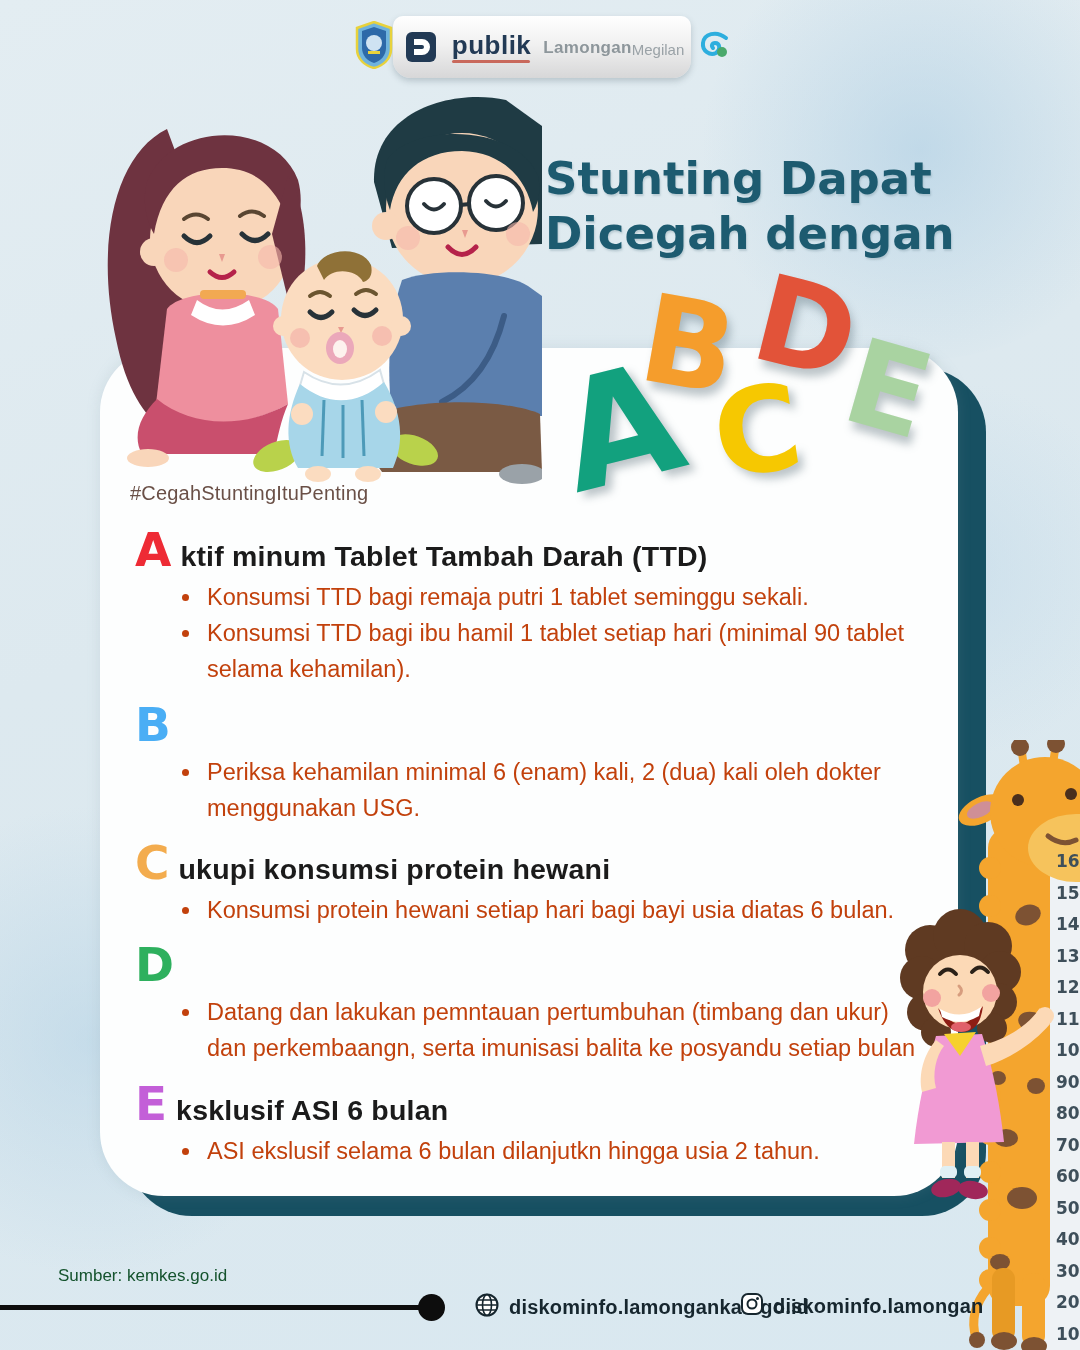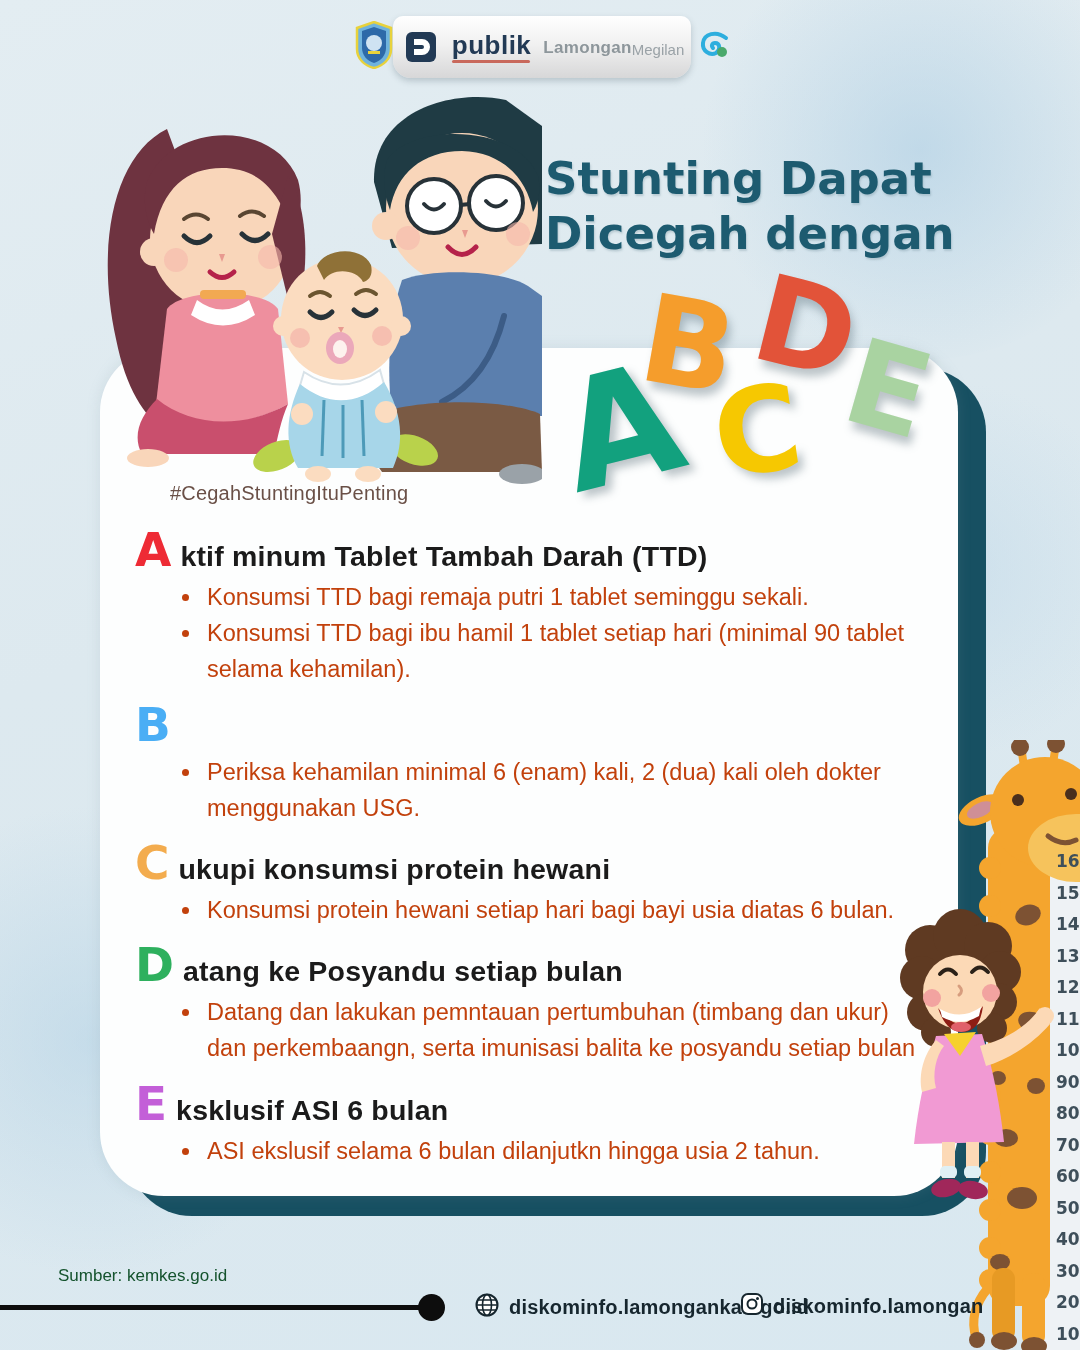--- a/index.html
+++ b/index.html
@@ -44,21 +44,21 @@
   .bl-e{left:848px;top:330px;font-size:118px;transform:rotate(16deg);}
 
   
   .card-shadow{position:absolute;left:128px;top:368px;width:858px;height:848px;
     background:#175062;border-radius:64px;z-index:1;}
   .card{position:absolute;left:100px;top:348px;width:858px;height:848px;
     background:#fdfefe;border-radius:64px;z-index:2;
     box-shadow:0 0 14px rgba(120,150,160,.18);}
 
   .hashtag{position:absolute;left:130px;top:482px;z-index:4;
-    font-size:20px;color:#6a5047;font-weight:500;letter-spacing:.2px;margin-left:40px;}
+    font-size:20px;color:#6a5047;font-weight:500;letter-spacing:.2px;}
 
   .sections{position:absolute;left:135px;top:526px;width:798px;z-index:4;}
   .section{margin-bottom:13px;}
   .sec-head{display:flex;align-items:baseline;margin-bottom:6px;}
   .sec-letter{font-family:"DejaVu Sans",sans-serif;font-weight:800;font-size:47px;line-height:1;}
   .sec-title{font-size:28.5px;font-weight:bold;color:#1b1b1b;padding-left:9px;letter-spacing:.2px;}
   .sec-bullets{margin:2px 0 0 0;padding-left:68px;}
   .sec-bullets li{font-size:23.5px;color:#c2410c;line-height:1.54;padding-left:4px;}
 
   
@@ -229,21 +229,20 @@
       <span class="sec-title">ukupi konsumsi protein hewani</span>
     </div>
     <ul class="sec-bullets">
       <li>Konsumsi protein hewani setiap hari bagi bayi usia diatas 6 bulan.</li>
     </ul>
   </div>
 
   <div class="section">
     <div class="sec-head">
       <span class="sec-letter" style="color: rgb(46, 176, 94);">D</span>
-      <span class="sec-title">atang ke Posyandu setiap bulan</span>
     </div>
     <ul class="sec-bullets">
       <li>Datang dan lakukan pemntauan pertumbuhan (timbang dan ukur) dan perkembaangn, serta imunisasi balita ke posyandu setiap bulan</li>
     </ul>
   </div>
 
   <div class="section">
     <div class="sec-head">
       <span class="sec-letter" style="color: rgb(195, 95, 216);">E</span>
       <span class="sec-title">ksklusif ASI 6 bulan</span>

